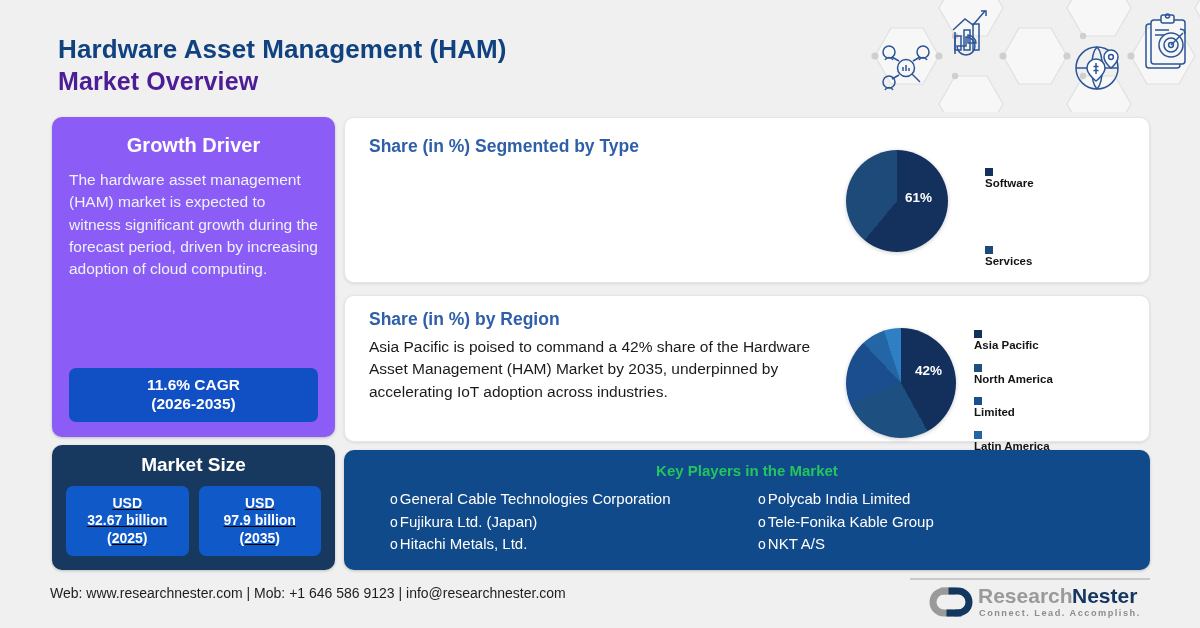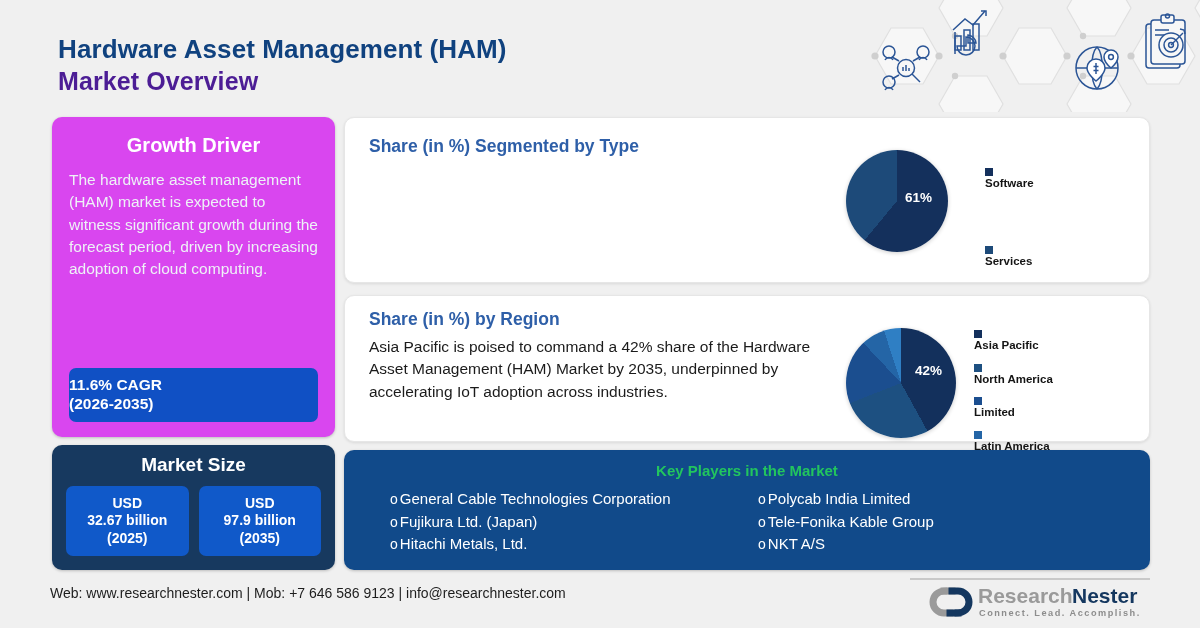--- a/index.html
+++ b/index.html
@@ -19,54 +19,54 @@
     font-size:26px; font-weight:bold; color:#10427f; letter-spacing:.1px;
     line-height:1.16; white-space:nowrap;
   }
   .title-sub {
     font-size:25px; font-weight:bold; color:#4c1d95; letter-spacing:.1px;
     line-height:1.2; margin-top:2px; white-space:nowrap;
   }
 
   
   .navy-card {
-    position:absolute; background:#d946ef; border-radius:10px;
+    position:absolute; background:#8b5cf6; border-radius:10px;
     box-shadow:0 1px 3px rgba(0,0,0,.22);
   }
   .white-card {
     position:absolute; background:#ffffff; border-radius:10px;
     border:1px solid #e6e6e6; box-shadow:0 1px 3px rgba(0,0,0,.10);
   }
 
   
   #growth-driver { left:52px; top:117px; width:283px; height:320px; }
   #growth-driver-title {
     text-align:center; color:#ffffff; font-size:20px; font-weight:bold;
     margin-top:17px;
   }
   #growth-driver-body {
     color:#eef2f7; font-size:15.5px; line-height:1.44;
     padding:12px 17px 0 17px;
   }
   #cagr-badge {
     position:absolute; left:17px; bottom:15px; width:249px; height:54px;
     background:#1050c4; border-radius:7px;
-    display:flex; flex-direction:column; align-items:flex-start; justify-content:center;
+    display:flex; flex-direction:column; align-items:center; justify-content:center;
     color:#ffffff; font-weight:bold; font-size:15.5px; line-height:1.22;
   }
 
   
   #market-size { left:52px; top:445px; width:283px; height:125px;
                  background:#17395f; }
   #market-size-title {
     text-align:center; color:#ffffff; font-size:19px; font-weight:bold;
     margin-top:9px;
   }
   #market-size-row {
-    display:flex; gap:10px; padding:10px 14px 0 14px;
+    display:flex; gap:10px; padding:10px 14px 0 14px;text-decoration:underline;
   }
   .size-box {
     flex:1; background:#1059c9; border-radius:7px; height:70px;
     display:flex; flex-direction:column; align-items:center; justify-content:center;
     color:#ffffff; font-weight:bold; font-size:14px; line-height:1.25;
   }
 
   
   #type-card   { left:344px; top:117px; width:806px; height:166px; }
   #region-card { left:344px; top:295px; width:806px; height:147px; }
@@ -320,21 +320,21 @@
         <span>Tele-Fonika Kable Group</span>
       </div>
       <div class="kp-item">
         <span class="kp-bullet">o</span>
         <span>NKT A/S</span>
       </div>
     </div>
   </div>
 </div>
 
-<div id="footer-contact">Web: www.researchnester.com | Mob: +7 646 586 9123 | info@researchnester.com</div>
+<div id="footer-contact">Web: www.researchnester.com | Mob: +1 646 586 9123 | info@researchnester.com</div>
 
 <div id="logo-divider"></div>
 <div id="logo">
   <svg width="240" height="42" viewBox="0 0 240 42">
     <g fill="none" stroke-width="7">
       <path d="M34 11a11 11 0 0 0 0 22h6" stroke="#9a9a9a" stroke-linecap="square"></path>
       <path d="M34 11h8" stroke="#9a9a9a" stroke-linecap="square"></path>
       <path d="M48 33a11 11 0 0 0 0-22h-6" stroke="#14375f" stroke-linecap="square"></path>
       <path d="M48 33h-8" stroke="#14375f" stroke-linecap="square"></path>
     </g>

